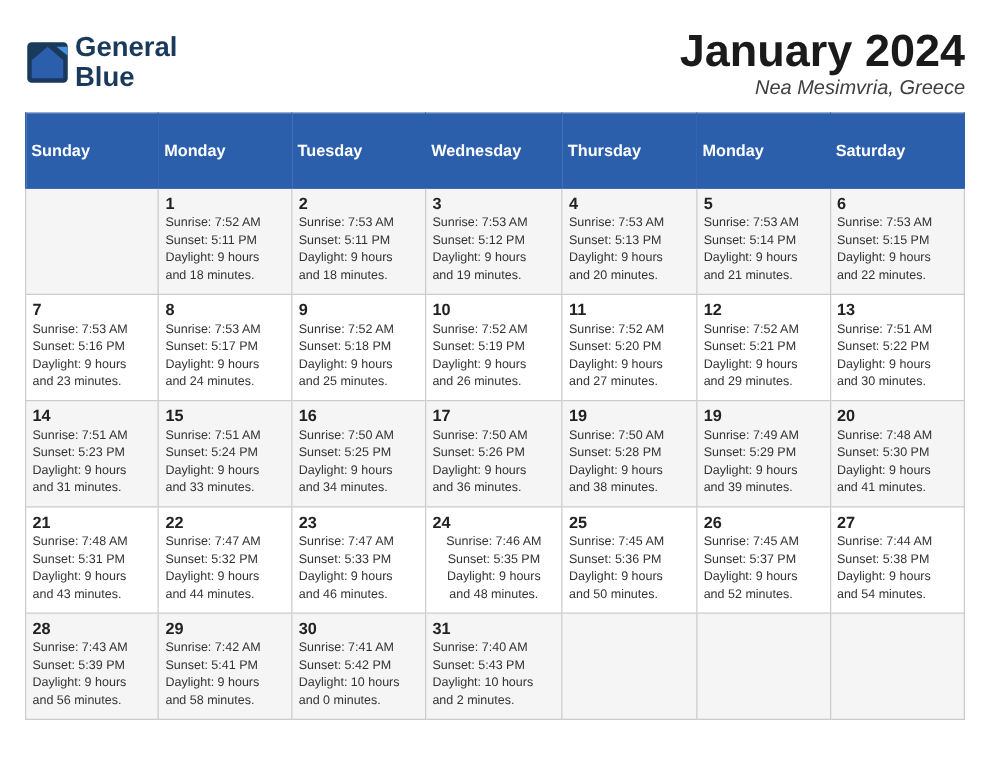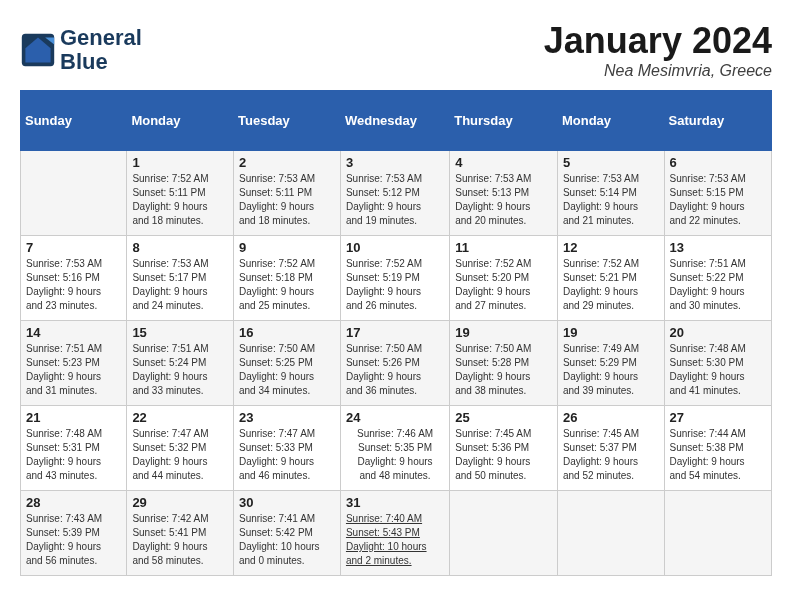--- a/index.html
+++ b/index.html
@@ -337,21 +337,21 @@
         </td>
         <td>
           <span class="day-num">30</span>
           <div class="day-info" style="white-space: pre-line;">Sunrise: 7:41 AM
 Sunset: 5:42 PM
 Daylight: 10 hours
 and 0 minutes.</div>
         </td>
         <td>
           <span class="day-num">31</span>
-          <div class="day-info" style="white-space: pre-line; text-decoration: underline;">Sunrise: 7:40 AM
+          <div class="day-info" style="white-space: pre-line;">Sunrise: 7:40 AM
 Sunset: 5:43 PM
 Daylight: 10 hours
 and 2 minutes.</div>
         </td>
         <td class="empty-cell"></td>
         <td class="empty-cell"></td>
         <td class="empty-cell"></td>
       </tr>
     </tbody>
 </table>

